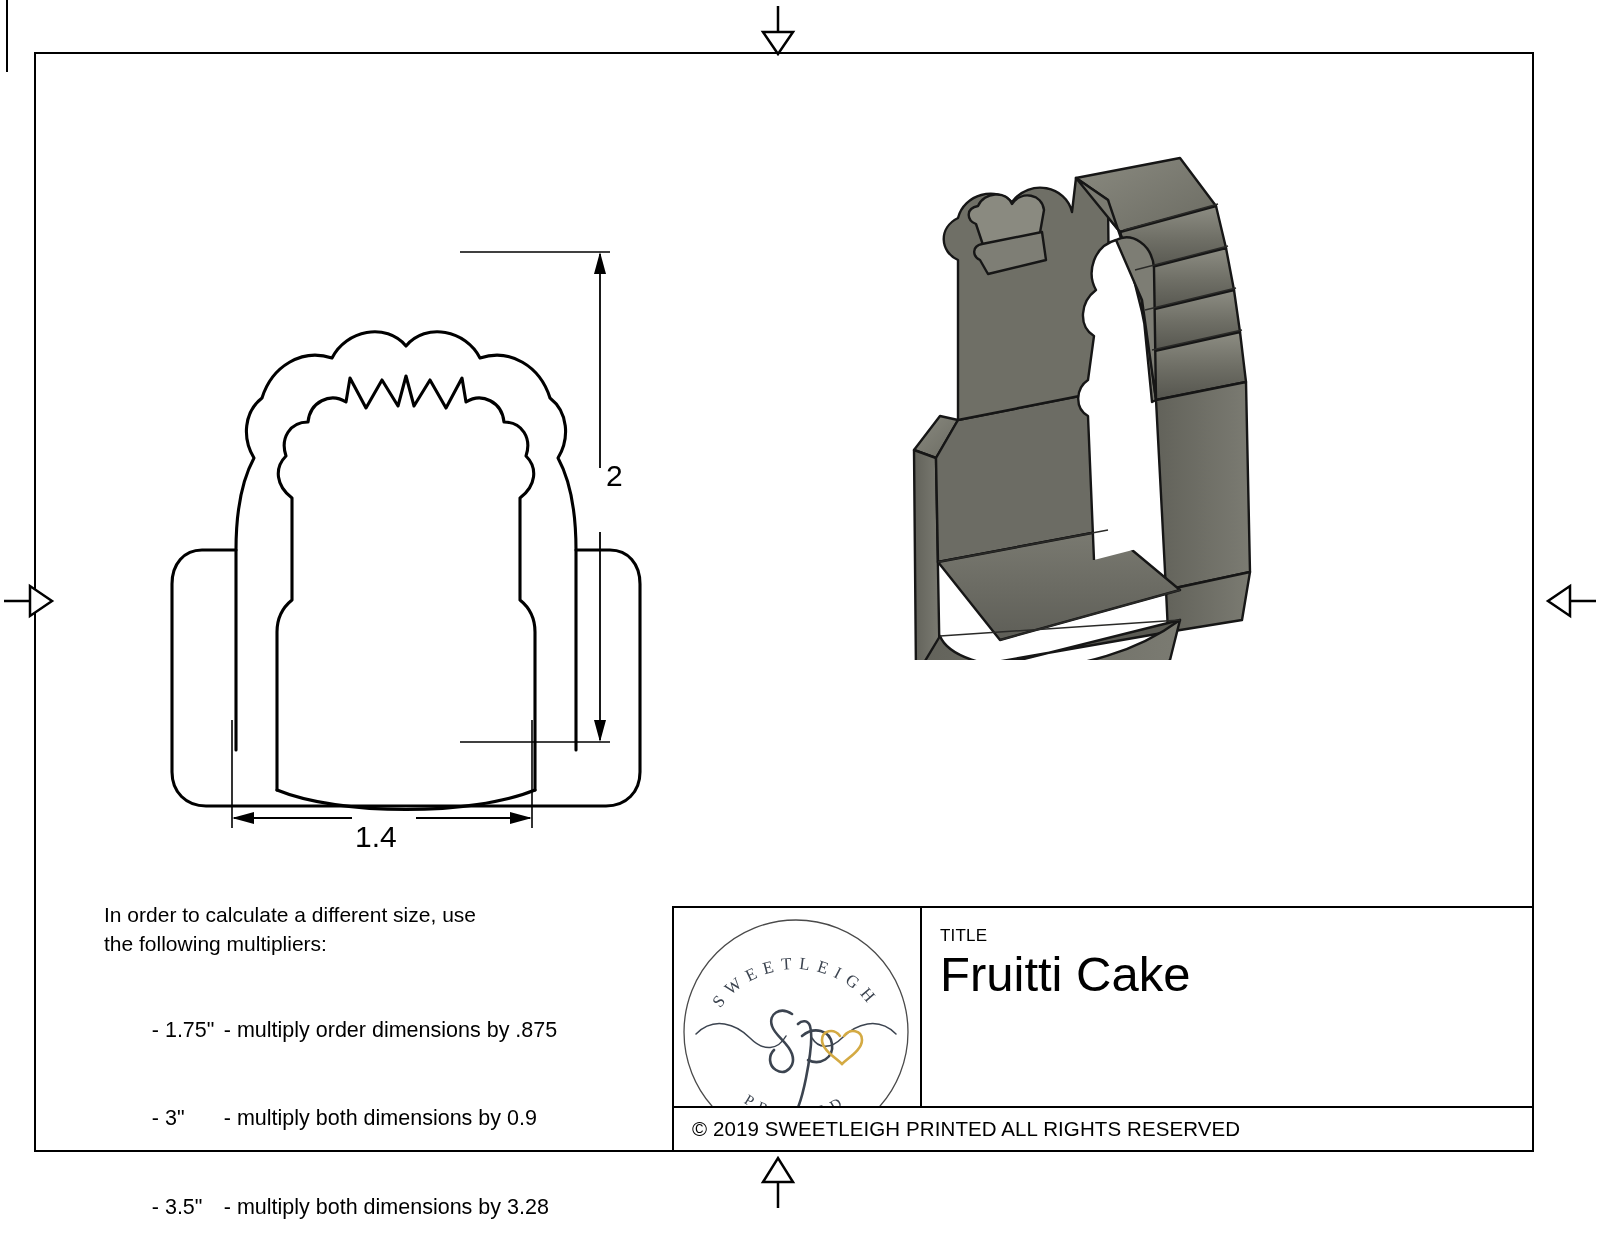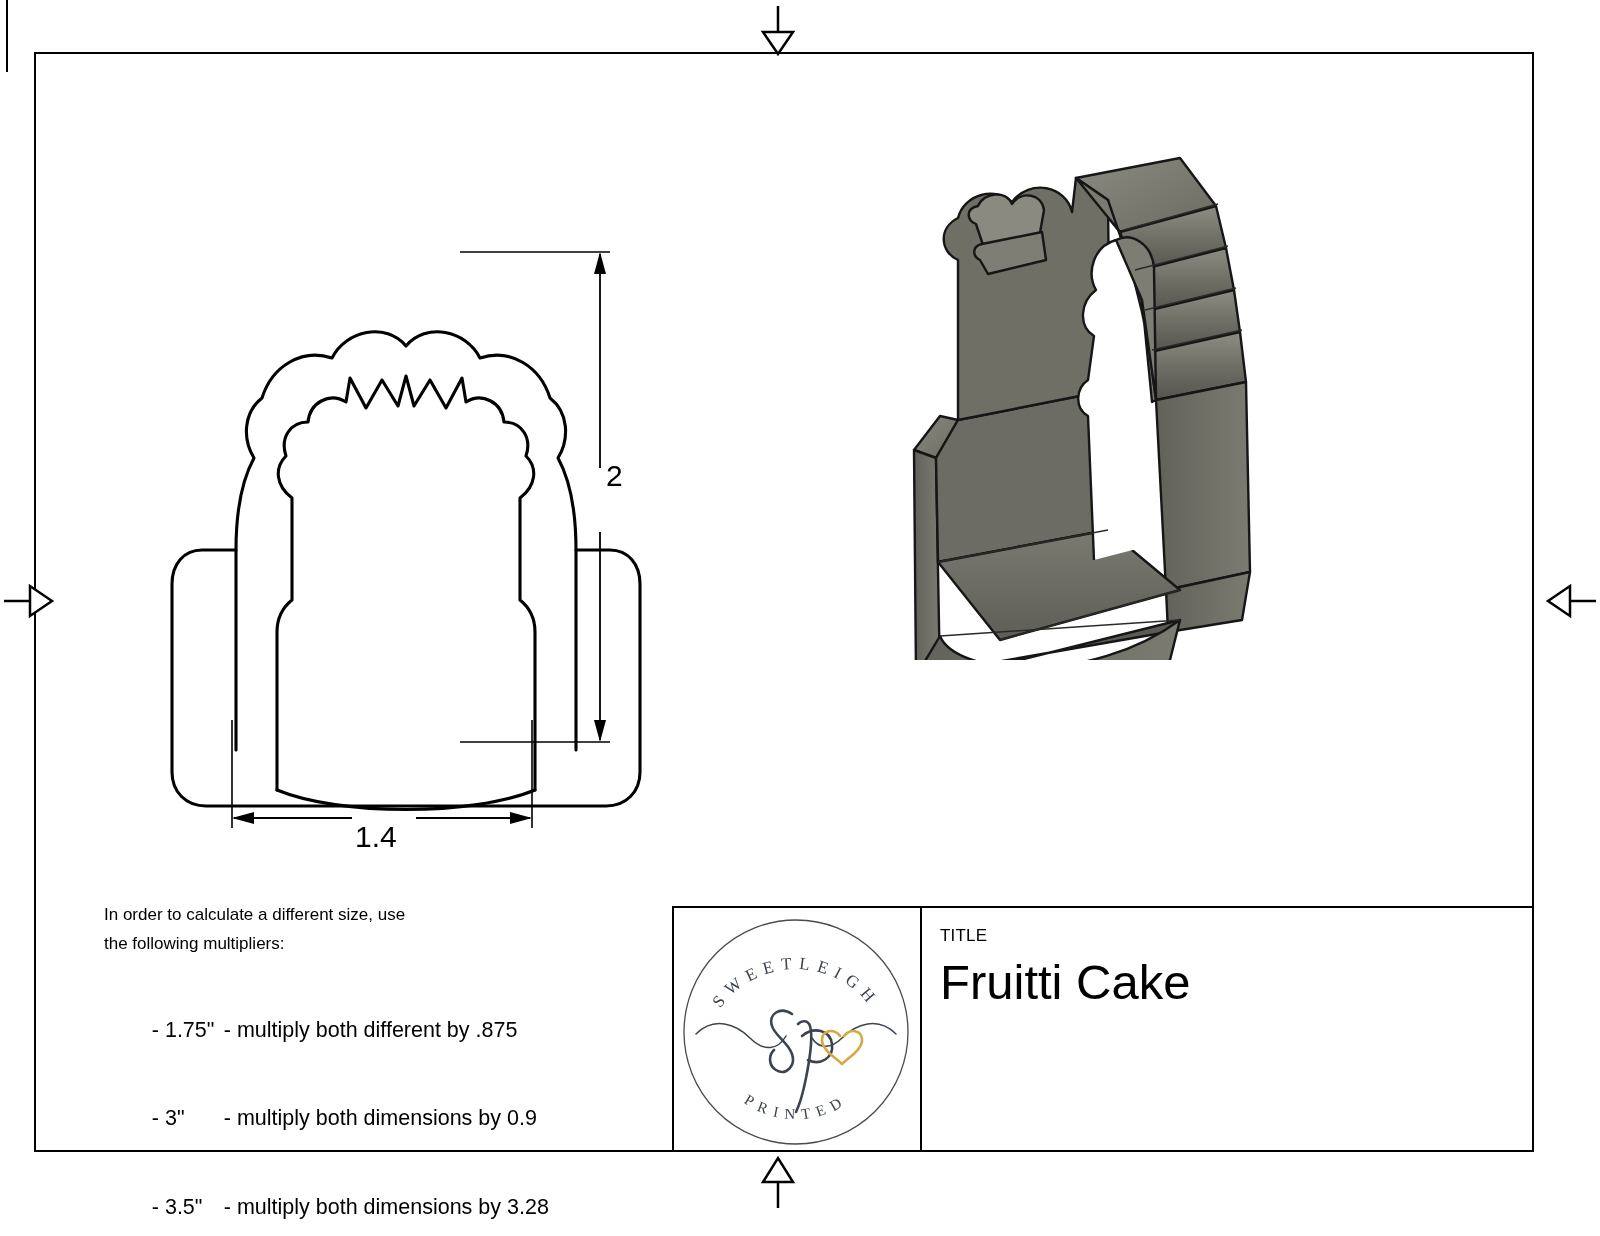--- a/index.html
+++ b/index.html
@@ -63,21 +63,21 @@
 
   
   #note-block {
     position: absolute;
     left: 104px;
     top: 900px;
     width: 540px;
     color: #000;
   }
   #note-block .note-head {
-    font-size: 17px;
+    font-size: 21px;
     line-height: 29px;
     white-space: pre-line;
   }
   #note-block .note-list {
     margin-top: 28px;
   }
   #note-block .note-row {
     font-size: 21.5px;
     line-height: 29.5px;
     white-space: pre;
@@ -119,21 +119,21 @@
   }
   #title-label {
     font-size: 17px;
     color: #000;
     letter-spacing: 0.2px;
   }
   #title-value {
     font-size: 49px;
     color: #000;
     line-height: 1.08;
-    margin-top: 10px;
+    margin-top: 2px;
     white-space: nowrap;
   }
   #tb-lower {
     height: 44px;
     border-top: 2px solid #000;
     box-sizing: border-box;
     display: flex;
     align-items: center;
     padding-left: 18px;
   }
@@ -346,21 +346,21 @@
         </g>
       </g>
     </svg>
   </div>
 
   <div id="note-block">
     <div class="note-head">In order to calculate a different size, use
 the following multipliers:</div>
     <div class="note-list">
       <div class="note-row">
-        <span class="note-size">- 1.75"</span><span>- multiply both different by .875</span>
+        <span class="note-size">- 1.75"</span><span>- multiply order dimensions by .875</span>
       </div>
       <div class="note-row">
         <span class="note-size">- 3"</span><span>- multiply both dimensions by 0.9</span>
       </div>
       <div class="note-row">
         <span class="note-size">- 3.5"</span><span>- multiply both dimensions by 3.28</span>
       </div>
 
     </div>
   </div>
@@ -404,15 +404,18 @@
                    C 174 150 188 142 188 132 C 188 122 176 120 170 128" fill="none" stroke="#d4aa43" stroke-width="2.6" stroke-linecap="round"></path>
         </svg>
       </div>
 
       <div id="title-cell">
         <div id="title-label">TITLE</div>
         <div id="title-value">Fruitti Cake</div>
       </div>
     </div>
 
+    <div id="tb-lower">
+      <div id="copyright-text">© 2019  SWEETLEIGH PRINTED  ALL RIGHTS RESERVED</div>
+    </div>
   </div>
 
 </div>
 
 </body></html>

